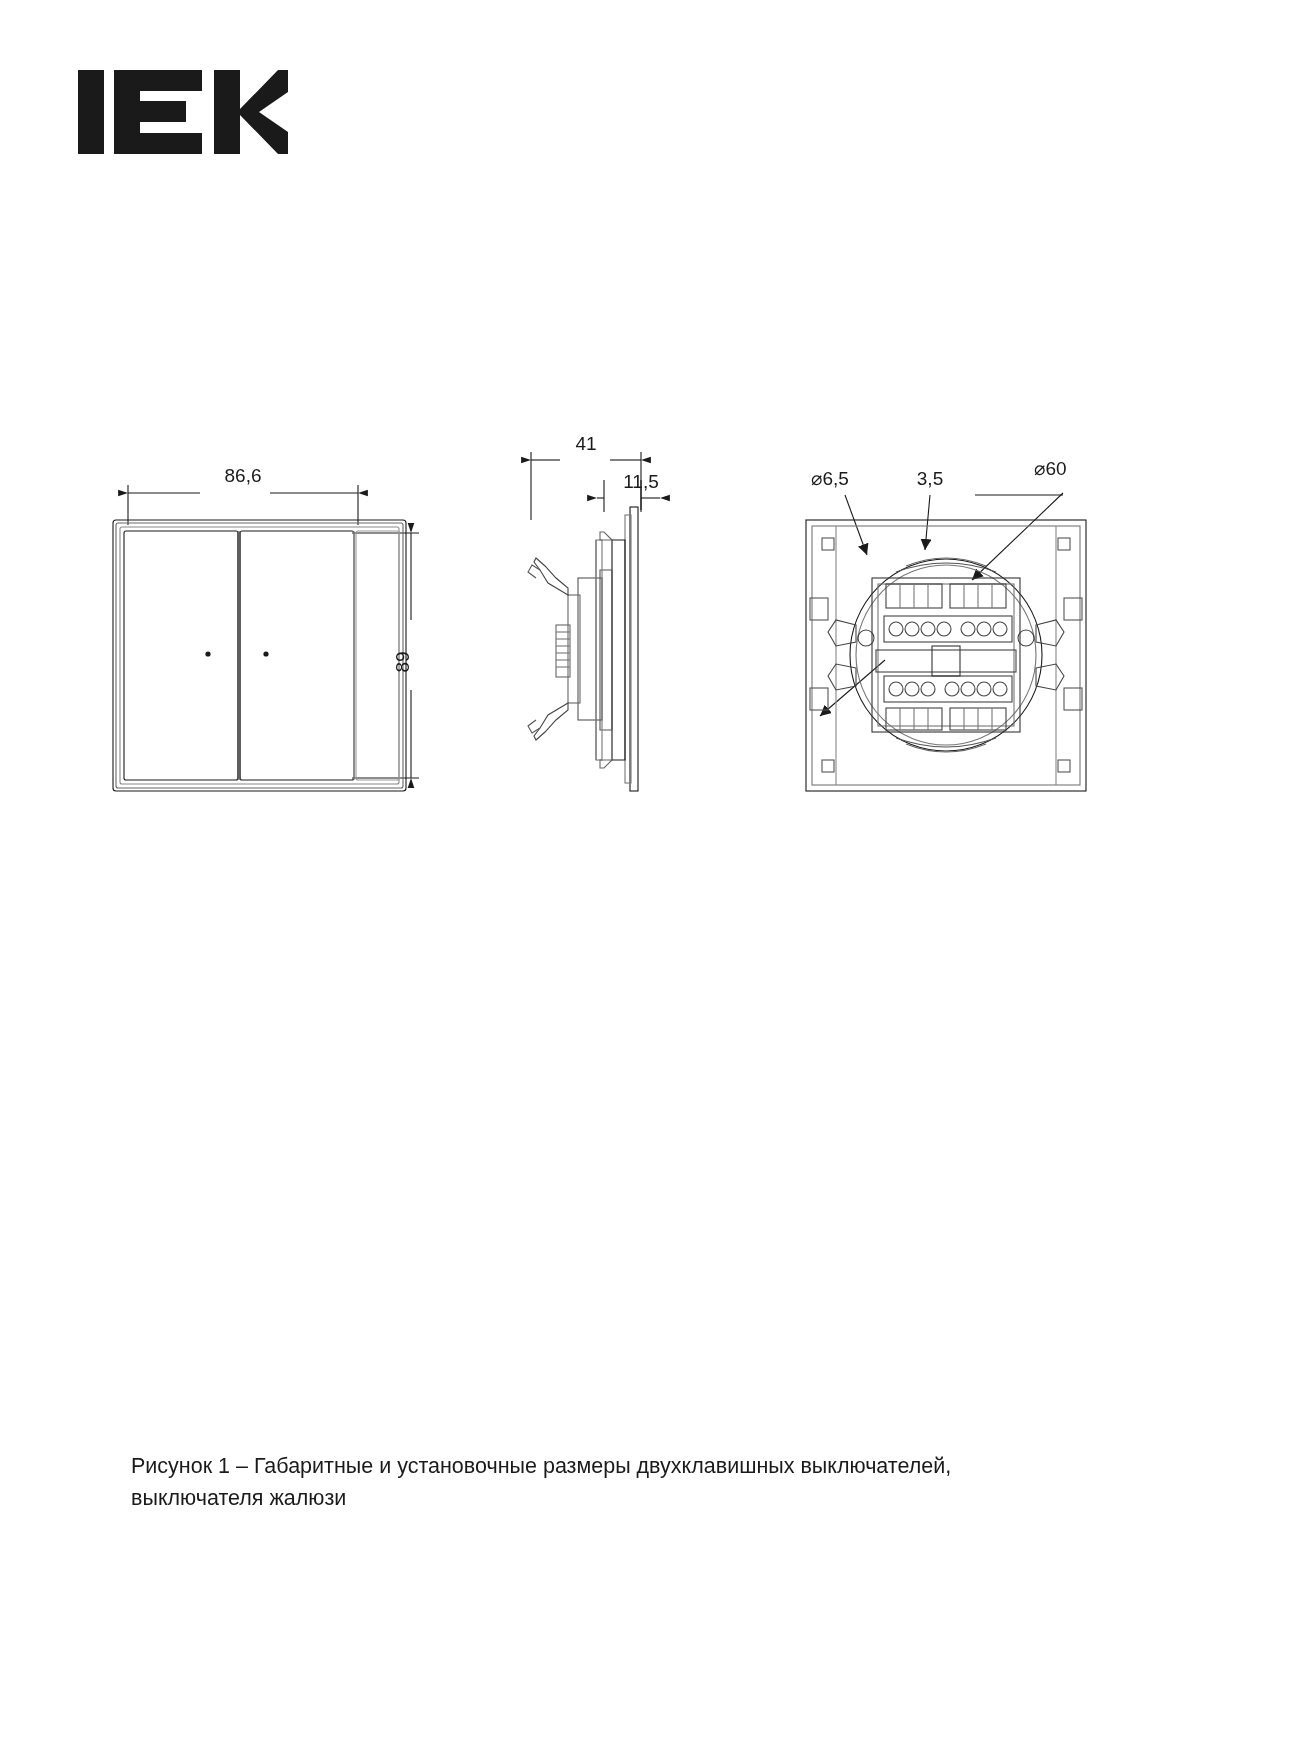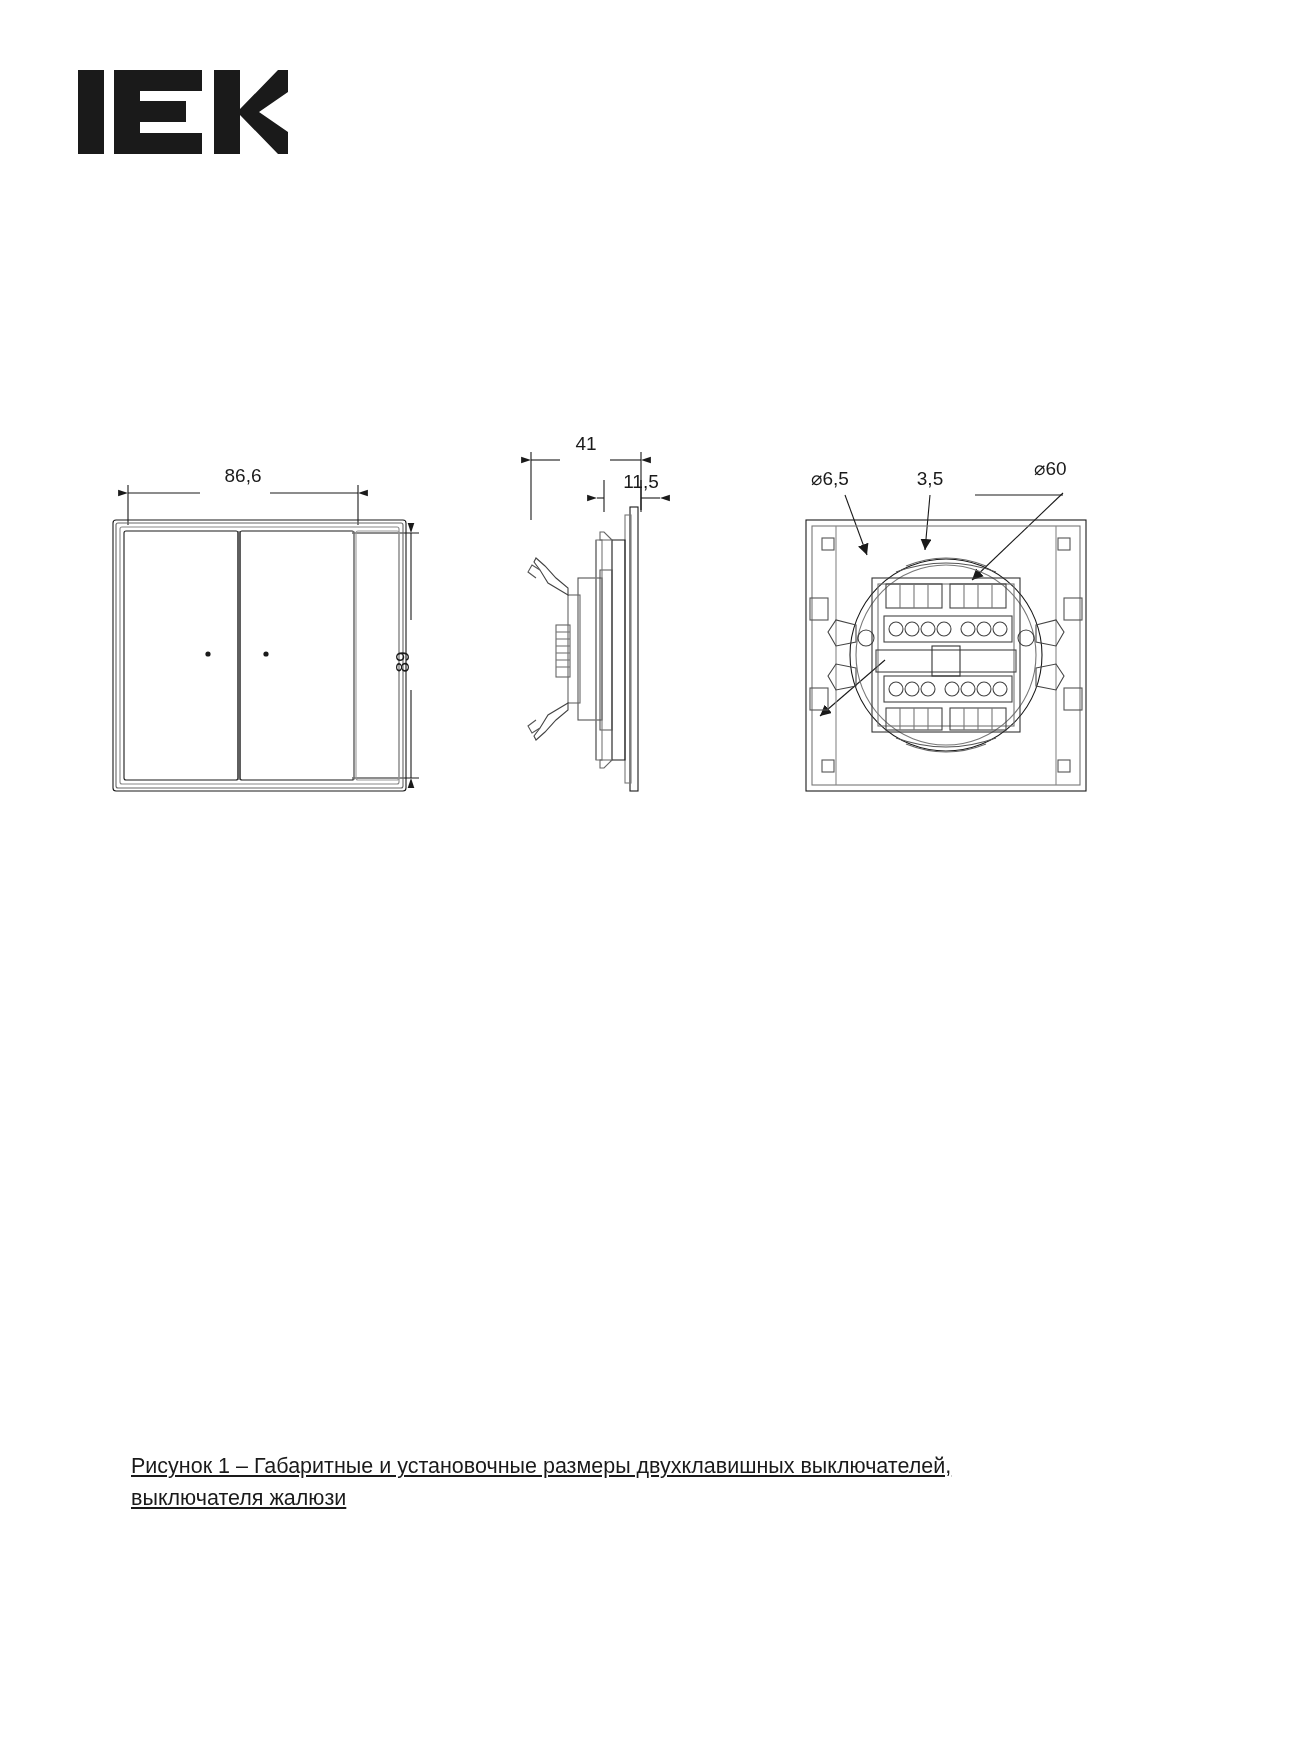--- a/index.html
+++ b/index.html
@@ -39,21 +39,20 @@
   
   .caption {
     position: absolute;
     left: 131px;
     top: 1450px;
     width: 900px;
     font-size: 21.5px;
     line-height: 32px;
     color: #1a1a1a;
     white-space: pre-line;
-    text-decoration: underline;
   }
 
   text {
     font-family: "Liberation Sans", sans-serif;
     fill: #1a1a1a;
   }
 </style>
 </head>
 <body>
 

